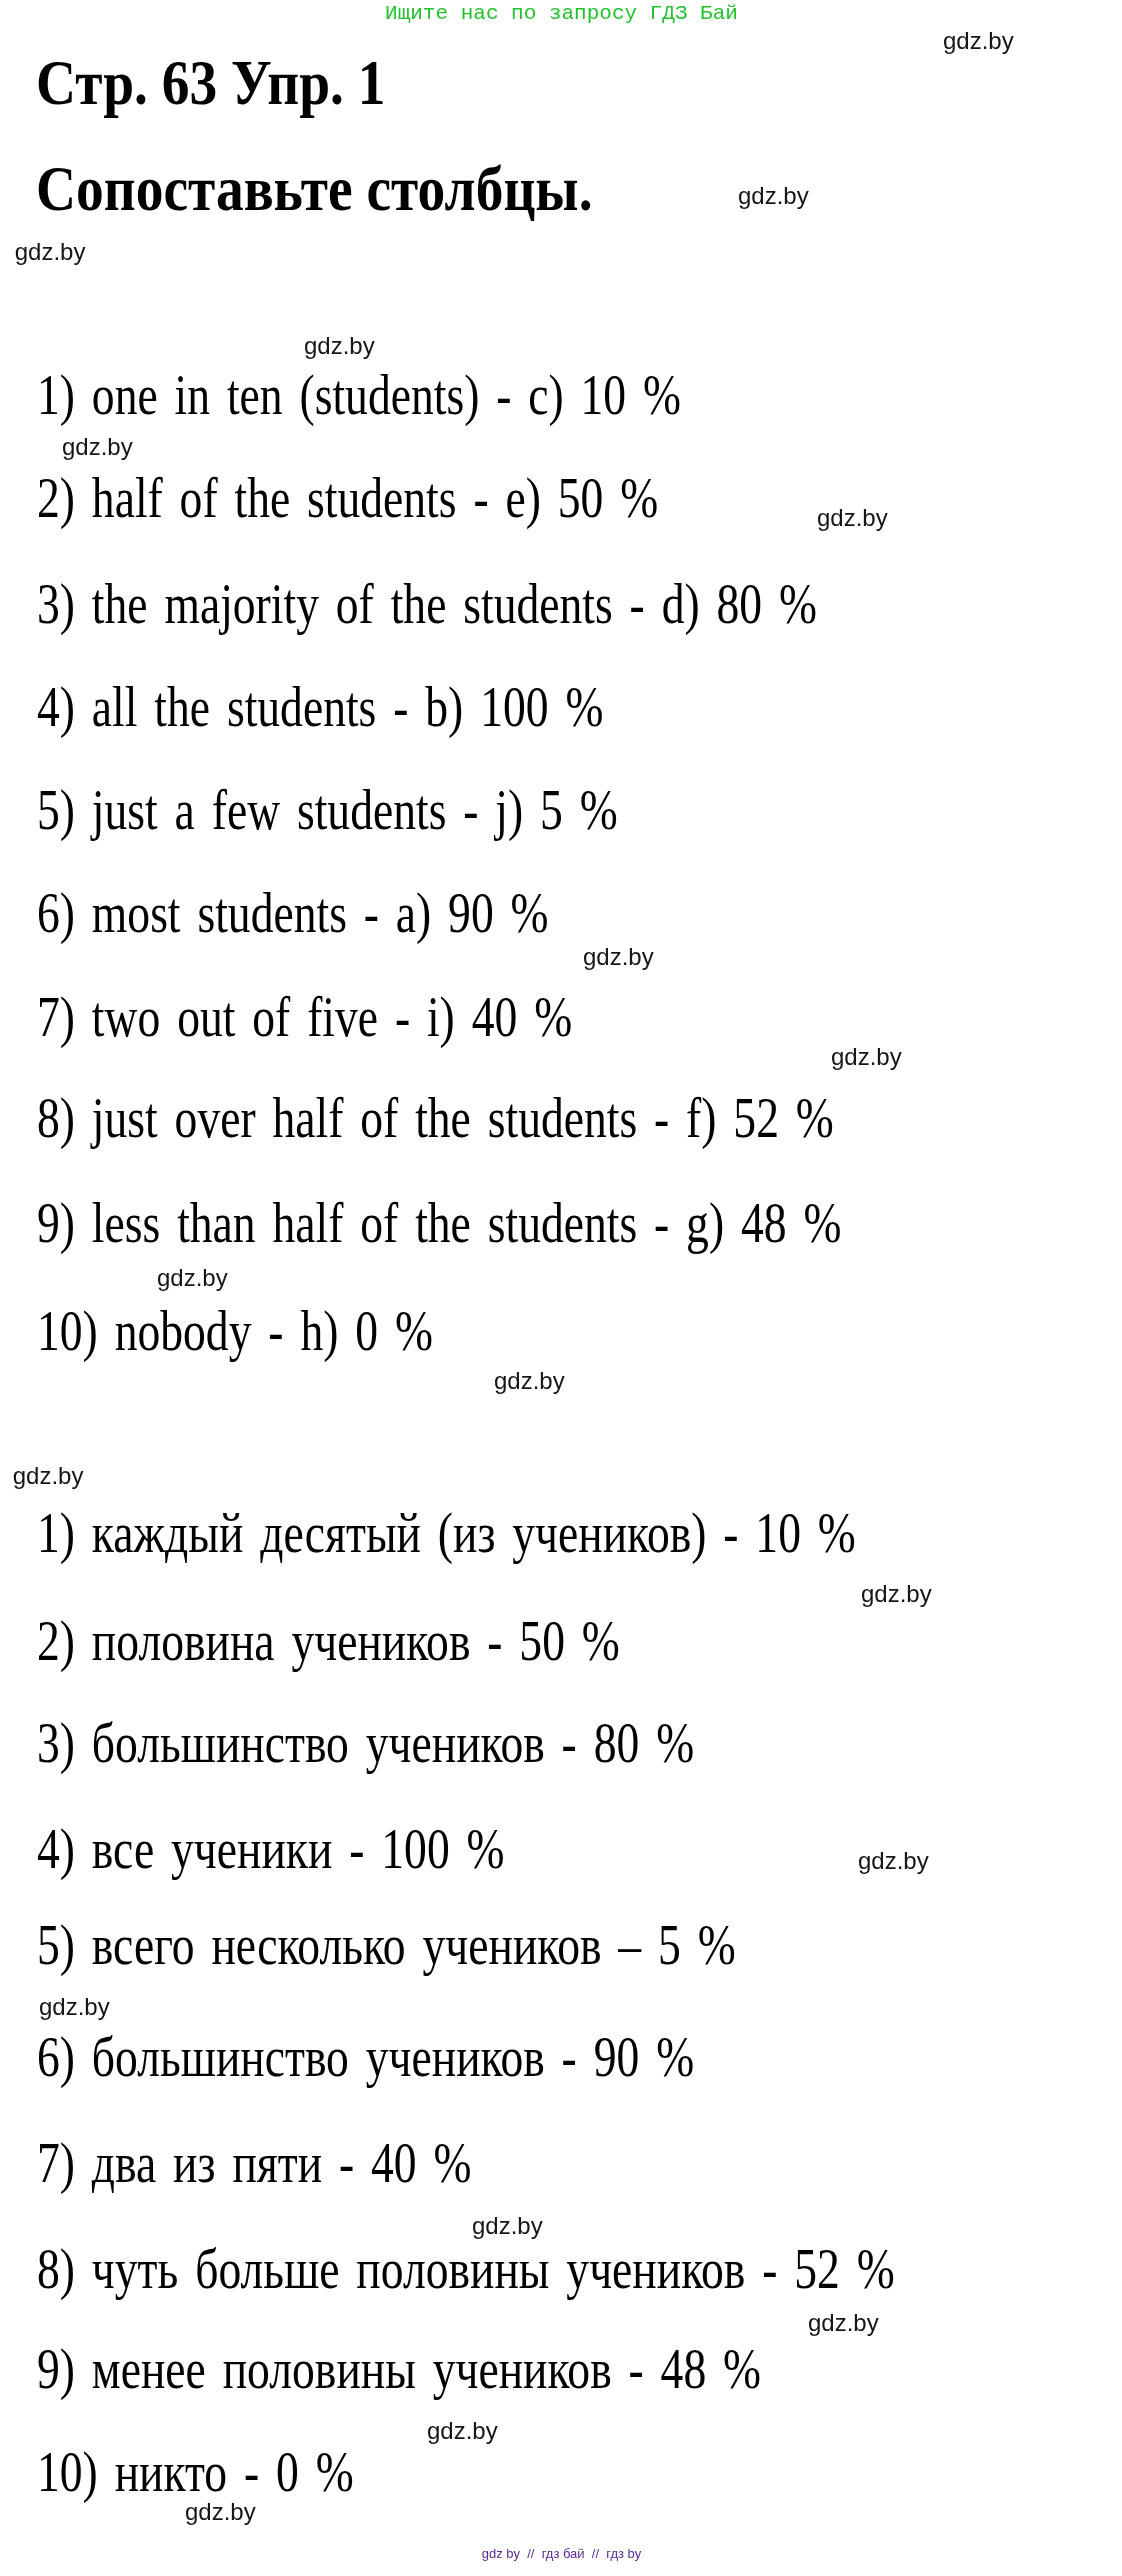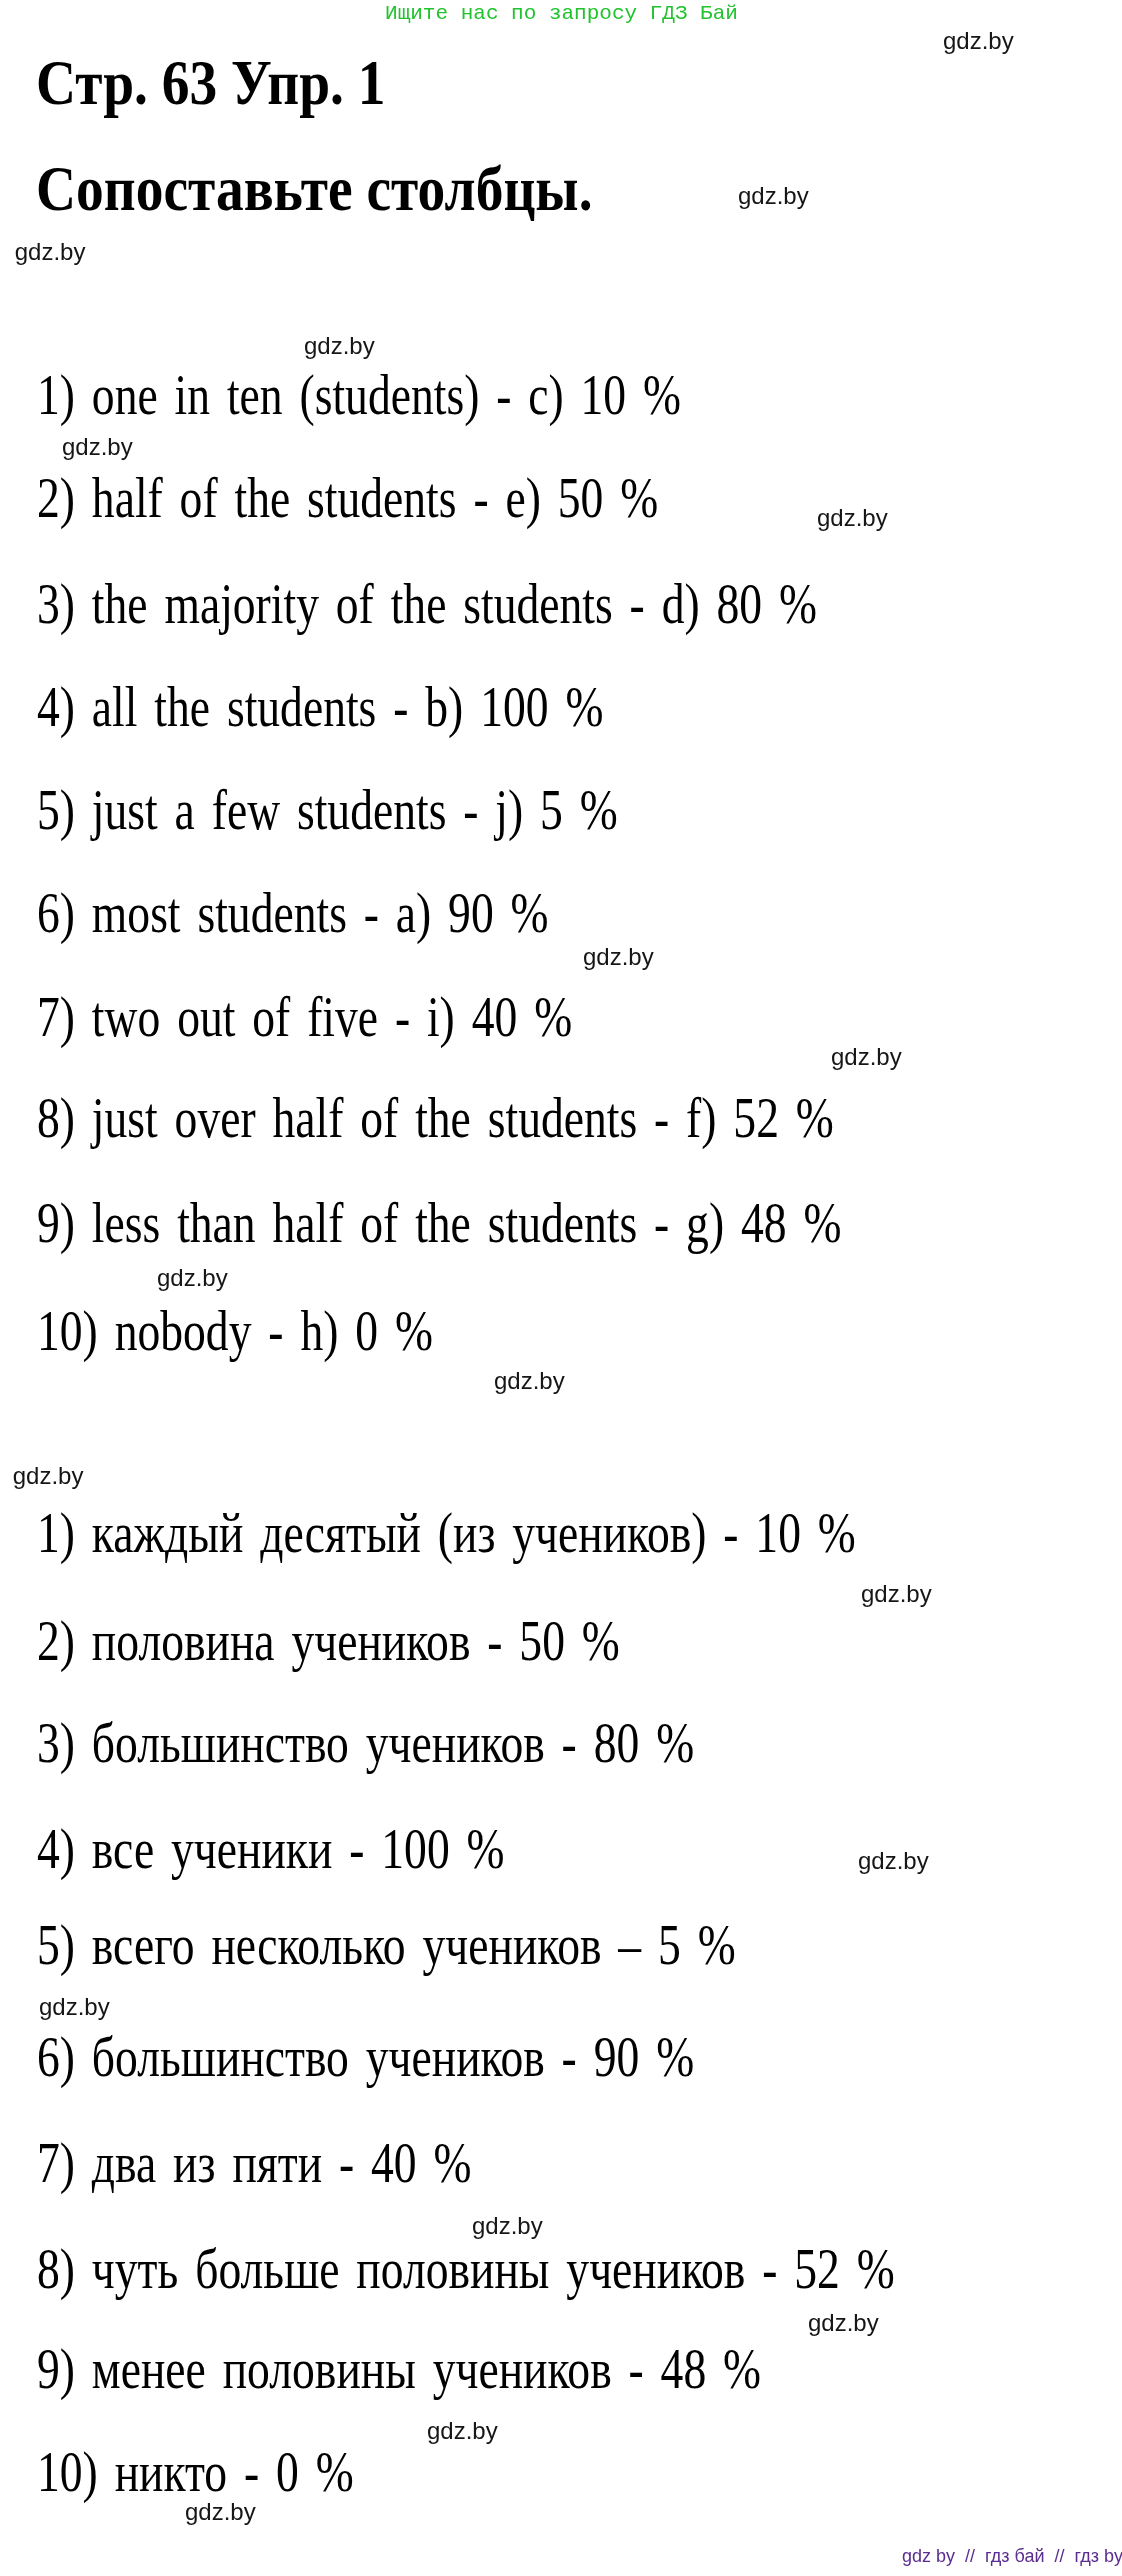--- a/index.html
+++ b/index.html
@@ -54,23 +54,23 @@
     word-spacing: 0.12em;
     transform: scaleX(0.8);
     transform-origin: left top;
     white-space: nowrap;
   }
   .footer {
     position: absolute;
     top: 2546px;
     left: 0;
     width: 100%;
-    text-align: right;
+    text-align: center;
     font-family: "Liberation Sans", "DejaVu Sans", sans-serif;
-    font-size: 18px;
+    font-size: 13px;
     color: #5b2d90;
     white-space: pre;
   }
 </style>
 </head>
 <body>
 
 <div class="page">
 
   <div class="promo">Ищите нас по запросу ГДЗ Бай</div>

